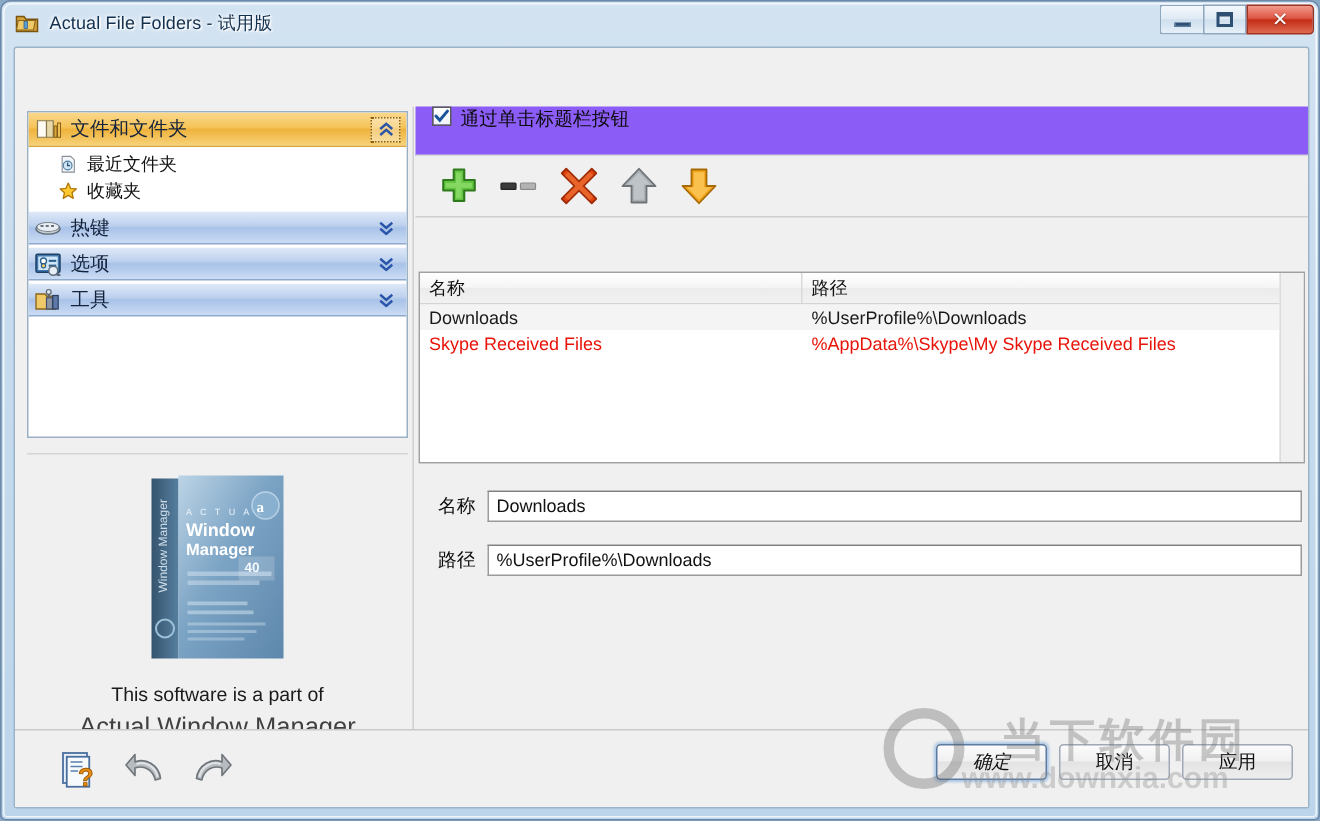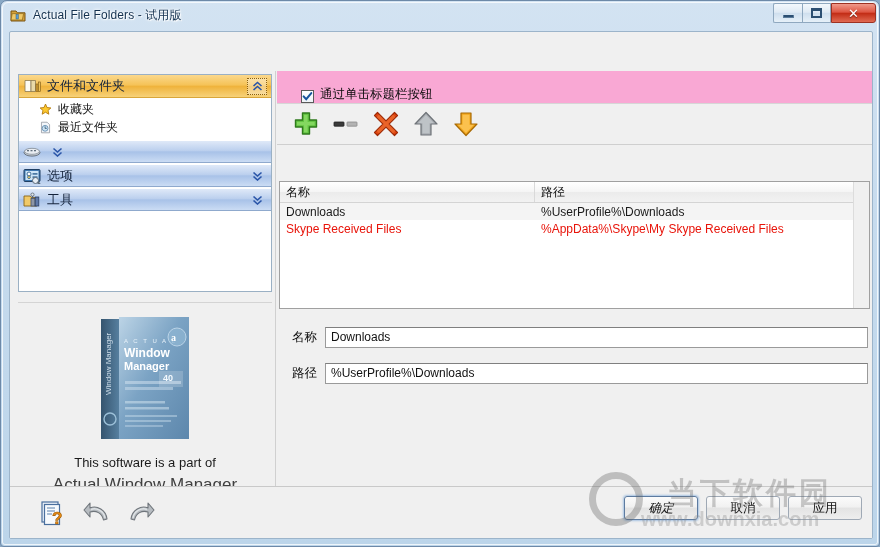--- a/index.html
+++ b/index.html
@@ -217,24 +217,24 @@
 
   
   .mainpane {
     position: absolute;
     left: 267px; top: 39px;
     width: 595px; height: 447px;
     background: #f0f0f0;
   }
   .checkrow {
     height: 33px;
-    display: flex; align-items: flex-end;
-    padding-left: 24px;
+    display: flex; align-items: flex-start;
+    padding-left: 11px;
     border-bottom: 1px solid #d6d6d6;
-    background: #f9a8d4;
+    background: #8b5cf6;
   }
   .chk {
     width: 13px; height: 13px;
     border: 1px solid #5a5a5a;
     background: linear-gradient(180deg,#ffffff 0%,#eef3f8 100%);
     margin-right: 6px;
     display: flex; align-items: center; justify-content: center;
     flex: 0 0 auto;
   }
   .chk svg { display:block; }
@@ -450,47 +450,48 @@
             <svg width="11" height="11" viewBox="0 0 11 11">
               <path d="M1.5 5 L5.5 1.5 L9.5 5" fill="none" stroke="#2a55a8" stroke-width="1.6"></path>
               <path d="M1.5 9 L5.5 5.5 L9.5 9" fill="none" stroke="#2a55a8" stroke-width="1.6"></path>
             </svg>
           </span>
         </div>
         <div class="grp-items">
           <div class="grp-item">
             <span class="ic">
               <svg width="13" height="13" viewBox="0 0 16 16">
-                <path d="M8 1.3 L9.9 5.6 L14.6 6.1 L11.1 9.2 L12.1 13.8 L8 11.4 L3.9 13.8 L4.9 9.2 L1.4 6.1 L6.1 5.6 Z" fill="#fdc92e" stroke="#b3780c" stroke-width="1.1" stroke-linejoin="round"></path>
-              </svg>
-            </span>
-            <span>收藏夹</span>
-          </div>
-          <div class="grp-item">
-            <span class="ic">
-              <svg width="13" height="13" viewBox="0 0 16 16">
                 <path d="M3 1.5 h7 l3 3 v10 H3 Z" fill="#f3f6fa" stroke="#8a9099" stroke-width="0.9"></path>
                 <circle cx="7.5" cy="9" r="3.6" fill="#cfe3f2" stroke="#4a7ba5" stroke-width="0.9"></circle>
                 <path d="M7.5 6.6 v2.5 h2" fill="none" stroke="#25506f" stroke-width="1"></path>
               </svg>
             </span>
             <span>最近文件夹</span>
+          </div>
+          <div class="grp-item">
+            <span class="ic">
+              <svg width="13" height="13" viewBox="0 0 16 16">
+                <path d="M8 1.3 L9.9 5.6 L14.6 6.1 L11.1 9.2 L12.1 13.8 L8 11.4 L3.9 13.8 L4.9 9.2 L1.4 6.1 L6.1 5.6 Z" fill="#fdc92e" stroke="#b3780c" stroke-width="1.1" stroke-linejoin="round"></path>
+              </svg>
+            </span>
+            <span>收藏夹</span>
           </div>
         </div>
 
         <div class="grp-header inactive">
           <span class="grp-icon">
             <svg width="18" height="14" viewBox="0 0 18 14">
               <ellipse cx="9" cy="7.5" rx="8" ry="3.6" fill="#c5cbd2" stroke="#5d6873" stroke-width="0.9"></ellipse>
               <ellipse cx="9" cy="6.3" rx="7.4" ry="3" fill="#e9edf2" stroke="#7b858f" stroke-width="0.7"></ellipse>
               <rect x="4" y="5" width="2" height="1.3" fill="#62707e"></rect>
               <rect x="7.5" y="5" width="2" height="1.3" fill="#62707e"></rect>
               <rect x="11" y="5" width="2" height="1.3" fill="#62707e"></rect>
             </svg>
           </span>
+          <span class="grp-label">热键</span>
           <span class="grp-chev">
             <svg width="11" height="11" viewBox="0 0 11 11">
               <path d="M1.5 2.5 L5.5 6 L9.5 2.5" fill="none" stroke="#2a55a8" stroke-width="1.6"></path>
               <path d="M1.5 6.5 L5.5 10 L9.5 6.5" fill="none" stroke="#2a55a8" stroke-width="1.6"></path>
             </svg>
           </span>
         </div>
 
         <div class="grp-header inactive">
           <span class="grp-icon">

